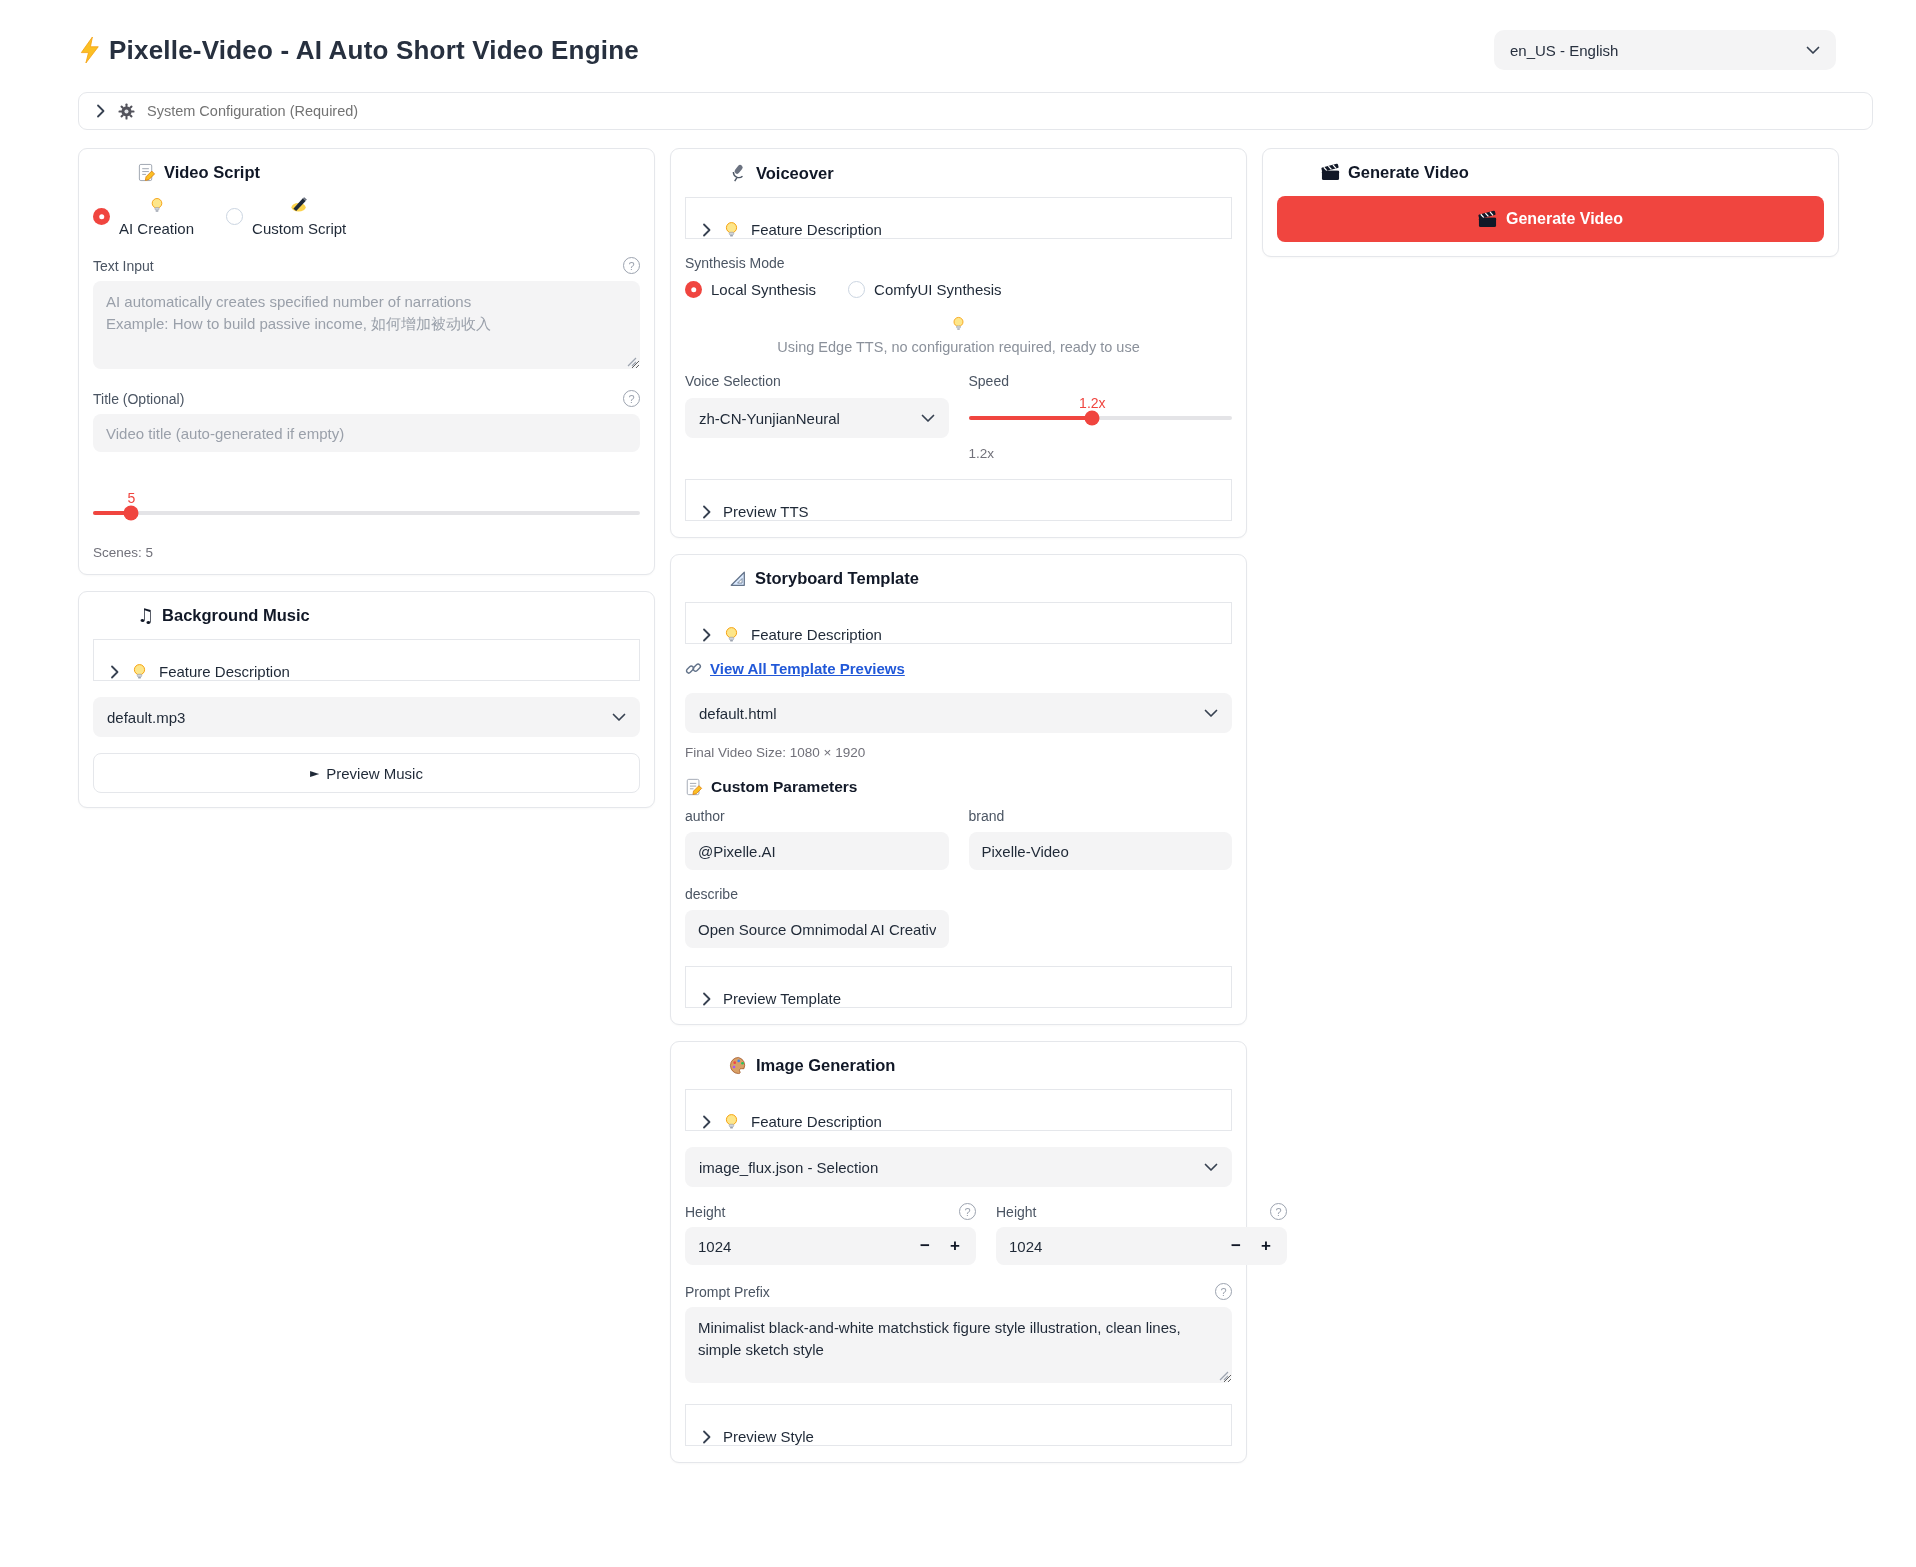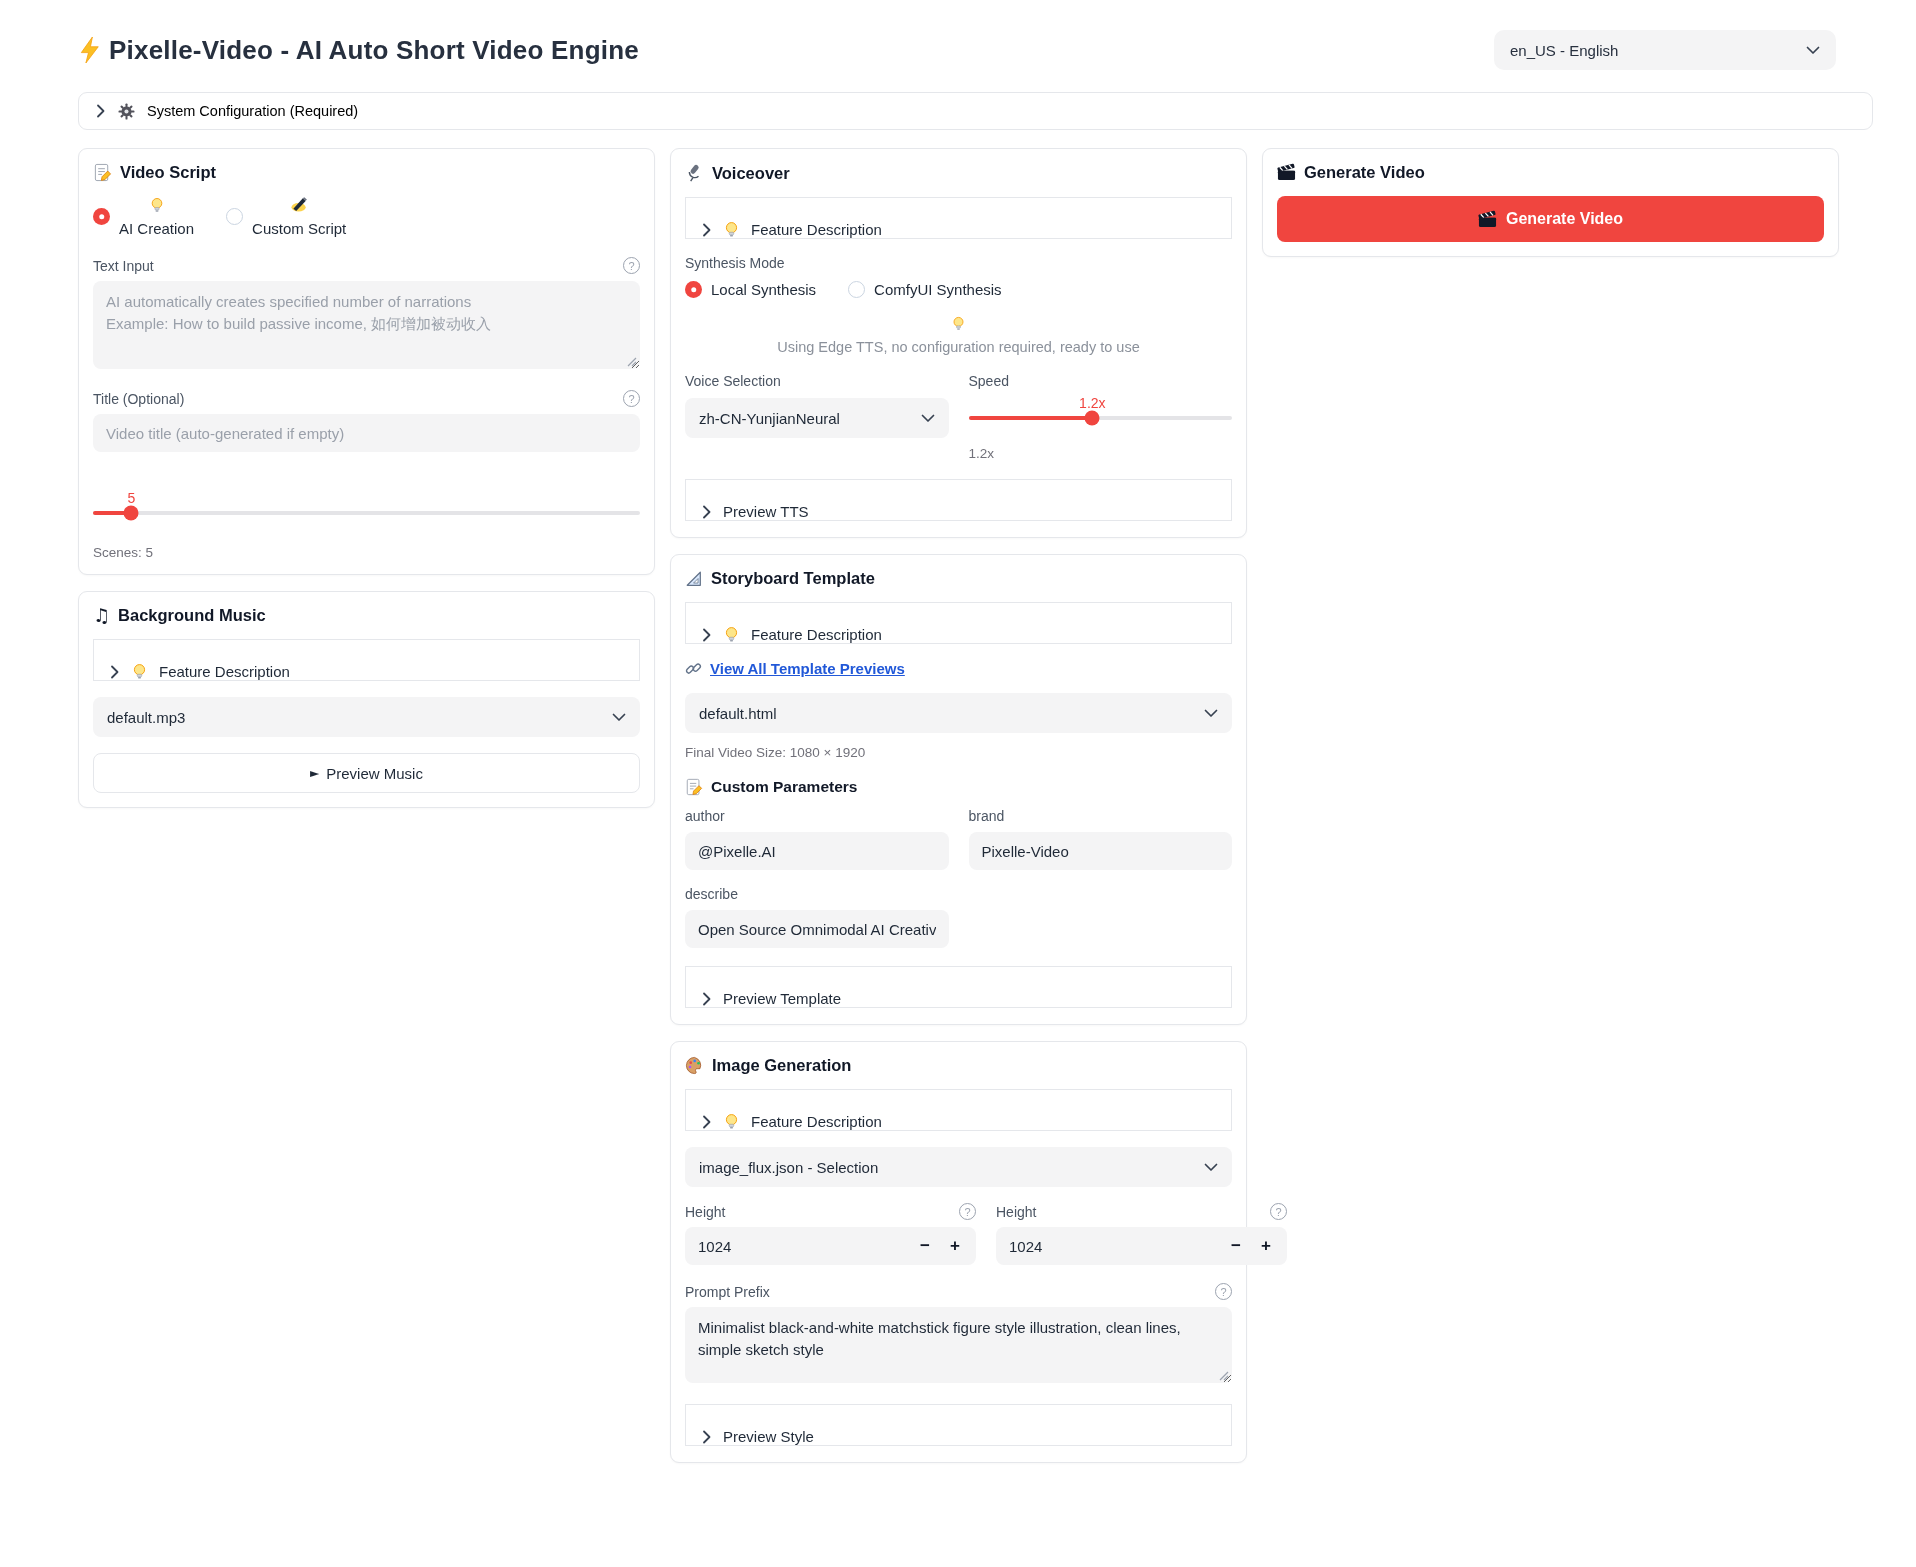--- a/index.html
+++ b/index.html
@@ -12,28 +12,28 @@
   .page { width: 100%; height: 100%; padding: 30px 43px 0 78px; }
 
   
   .topbar { display: flex; align-items: center; justify-content: space-between; padding-right: 37px; margin-bottom: 22px; }
   .app-title { display: flex; align-items: center; gap: 10px; font-size: 26px; font-weight: 700; color: #27303f; letter-spacing: .2px; }
   .lang-select { width: 342px; height: 40px; background: #f4f4f5; border-radius: 10px; display: flex; align-items: center; justify-content: space-between; padding: 0 16px; cursor: pointer; }
   .lang-select span { font-size: 15px; color: #27303f; }
 
   
   .sysconfig { height: 38px; border: 1px solid #e5e7eb; border-radius: 9px; display: flex; align-items: center; gap: 12px; padding: 0 16px; background: #fff; cursor: pointer; }
-  .sysconfig .lbl { font-size: 14.5px; color: #000000; }
+  .sysconfig .lbl { font-size: 14.5px; color: #737373; }
 
   
   .columns { display: flex; gap: 15px; margin-top: 18px; width: 1761px; }
   .col { width: 577px; display: flex; flex-direction: column; gap: 16px; }
 
   .panel { background: #fff; border: 1px solid #e5e7eb; border-radius: 9px; padding: 14px; box-shadow: 0 1px 2px rgba(0,0,0,.03); }
-  .panel-title { display: flex; align-items: flex-end; gap: 8px; font-size: 16.5px; font-weight: 700; color: #111827; margin-bottom: 14px; }
+  .panel-title { display: flex; align-items: flex-end; gap: 8px; font-size: 16.5px; font-weight: 700; color: #111827; margin-bottom: 14px; margin-left: 44px; }
   .sub-title { display: flex; align-items: center; gap: 8px; font-size: 15.5px; font-weight: 700; color: #111827; margin: 18px 0 12px; }
 
   .accordion { height: 42px; border: 1px solid #e5e7eb; border-radius: 0; background: #fff; display: flex; align-items: flex-end; gap: 11px; padding: 0 15px; cursor: pointer; margin-bottom: 16px; }
   .accordion .lbl { font-size: 15px; color: #1f2937; }
   .mb0 { margin-bottom: 2px; }
 
   .field-label-row { display: flex; align-items: center; justify-content: space-between; margin-bottom: 7px; }
   .field-label { font-size: 14px; color: #4b5563; }
   .help { width: 17px; height: 17px; border: 1px solid #9ca3af; border-radius: 50%; color: #9ca3af; font-size: 11px; display: flex; align-items: center; justify-content: center; cursor: pointer; flex: none; }
 

